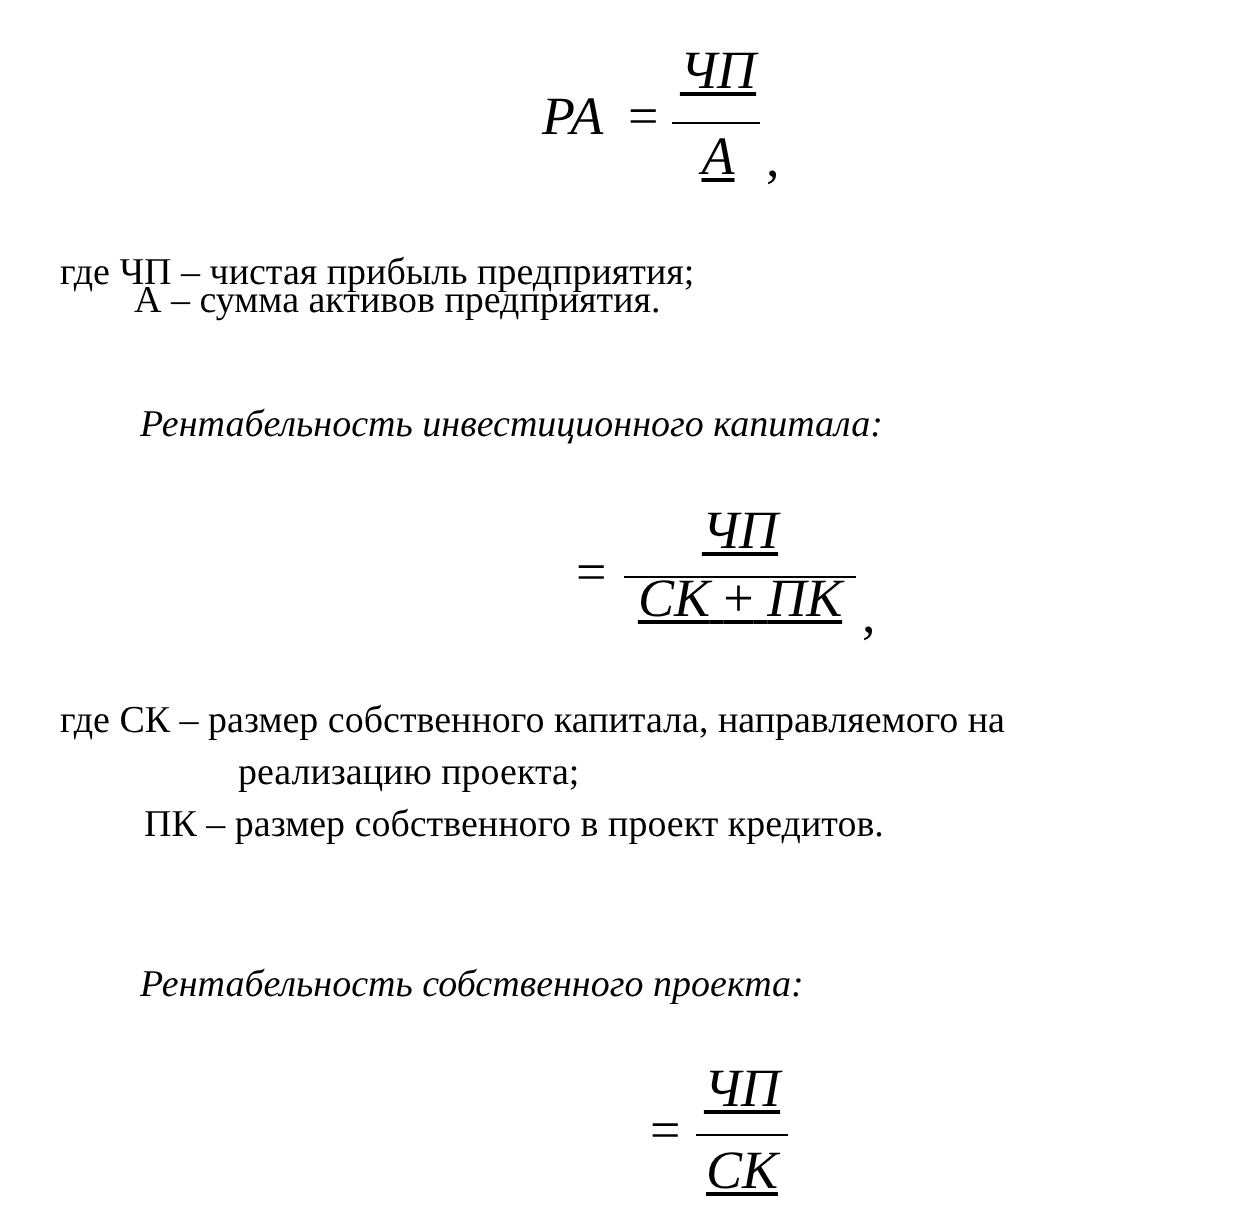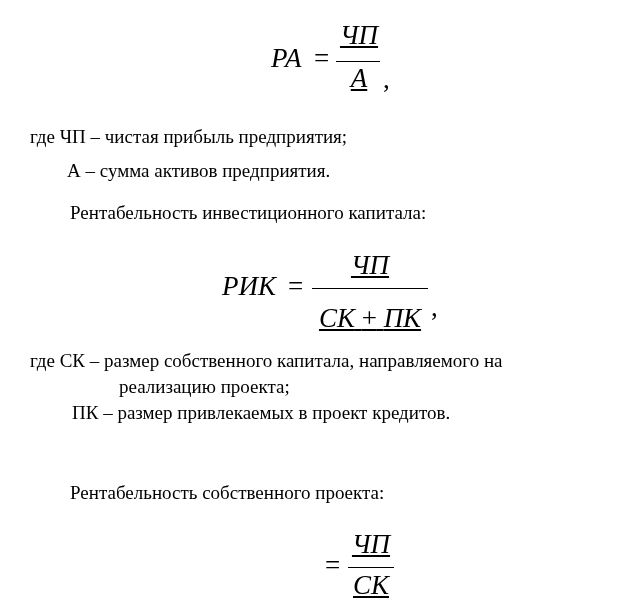--- a/index.html
+++ b/index.html
@@ -15,20 +15,21 @@
       color: #000000;
       font-family: "Liberation Serif", serif;
     }
     .abs { position: absolute; white-space: nowrap; }
     .text {
       font-size: 19px;
       line-height: 22px;
     }
     .heading {
       font-size: 19px;
+      font-style: italic;
       line-height: 22px;
     }
     .formula {
       position: absolute;
       font-family: "Liberation Serif", serif;
       font-style: italic;
       font-size: 27px;
     }
     .lhs, .eq, .comma { position: absolute; white-space: nowrap; }
     .eq { font-style: normal; }
@@ -42,40 +43,39 @@
 <div class="formula" style="left:0;top:0;width:621px;height:100px;">
   <span class="lhs" style="left:271px;top:43px;">РА</span>
   <span class="eq" style="left:314px;top:43px;">=</span>
   <span class="frac-num" style="left:338px;top:20px;width:42px;">ЧП</span>
   <div class="frac-line" style="left:336px;top:61px;width:44px;"></div>
   <span class="frac-den" style="left:338px;top:63px;width:42px;">А</span>
   <span class="comma" style="left:383px;top:64px;font-style:normal;">,</span>
 </div>
 
 <div class="abs text" style="left:30px;top:126px;">где ЧП – чистая прибыль предприятия;</div>
-<div class="abs text" style="left:67px;top:160px;text-align:right;">А – сумма активов предприятия.</div>
+<div class="abs text" style="left:67px;top:140px;text-align:right;">А – сумма активов предприятия.</div>
 
 <div class="abs heading" style="left:70px;top:202px;">Рентабельность инвестиционного капитала:</div>
 
 <div class="formula" style="left:0;top:240px;width:621px;height:100px;">
-  <span class="lhs" style="left:222px;top:31px;">РИК</span>
   <span class="eq" style="left:288px;top:31px;">=</span>
   <span class="frac-num" style="left:312px;top:10px;width:116px;">ЧП</span>
   <div class="frac-line" style="left:312px;top:48px;width:116px;"></div>
-  <span class="frac-den" style="left:312px;top:63px;width:116px;">
+  <span class="frac-den" style="left:312px;top:44px;width:116px;">
     <span>СК</span>
     <span class="plus">+</span>
     <span>ПК</span>
   </span>
   <span class="comma" style="left:431px;top:52px;font-style:normal;">,</span>
 </div>
 
 <div class="abs text" style="left:30px;top:350px;">где СК – размер собственного капитала, направляемого на</div>
 <div class="abs text" style="left:119px;top:376px;">реализацию проекта;</div>
-<div class="abs text" style="left:72px;top:402px;">ПК – размер привлекаемых в проект кредитов.</div>
+<div class="abs text" style="left:72px;top:402px;">ПК – размер собственного в проект кредитов.</div>
 
 <div class="abs heading" style="left:70px;top:482px;">Рентабельность собственного проекта:</div>
 
 <div class="formula" style="left:0;top:520px;width:621px;height:96px;">
   <span class="eq" style="left:325px;top:30px;">=</span>
   <span class="frac-num" style="left:348px;top:9px;width:46px;">ЧП</span>
   <div class="frac-line" style="left:348px;top:47px;width:46px;"></div>
   <span class="frac-den" style="left:348px;top:50px;width:46px;">СК</span>
 </div>
 

